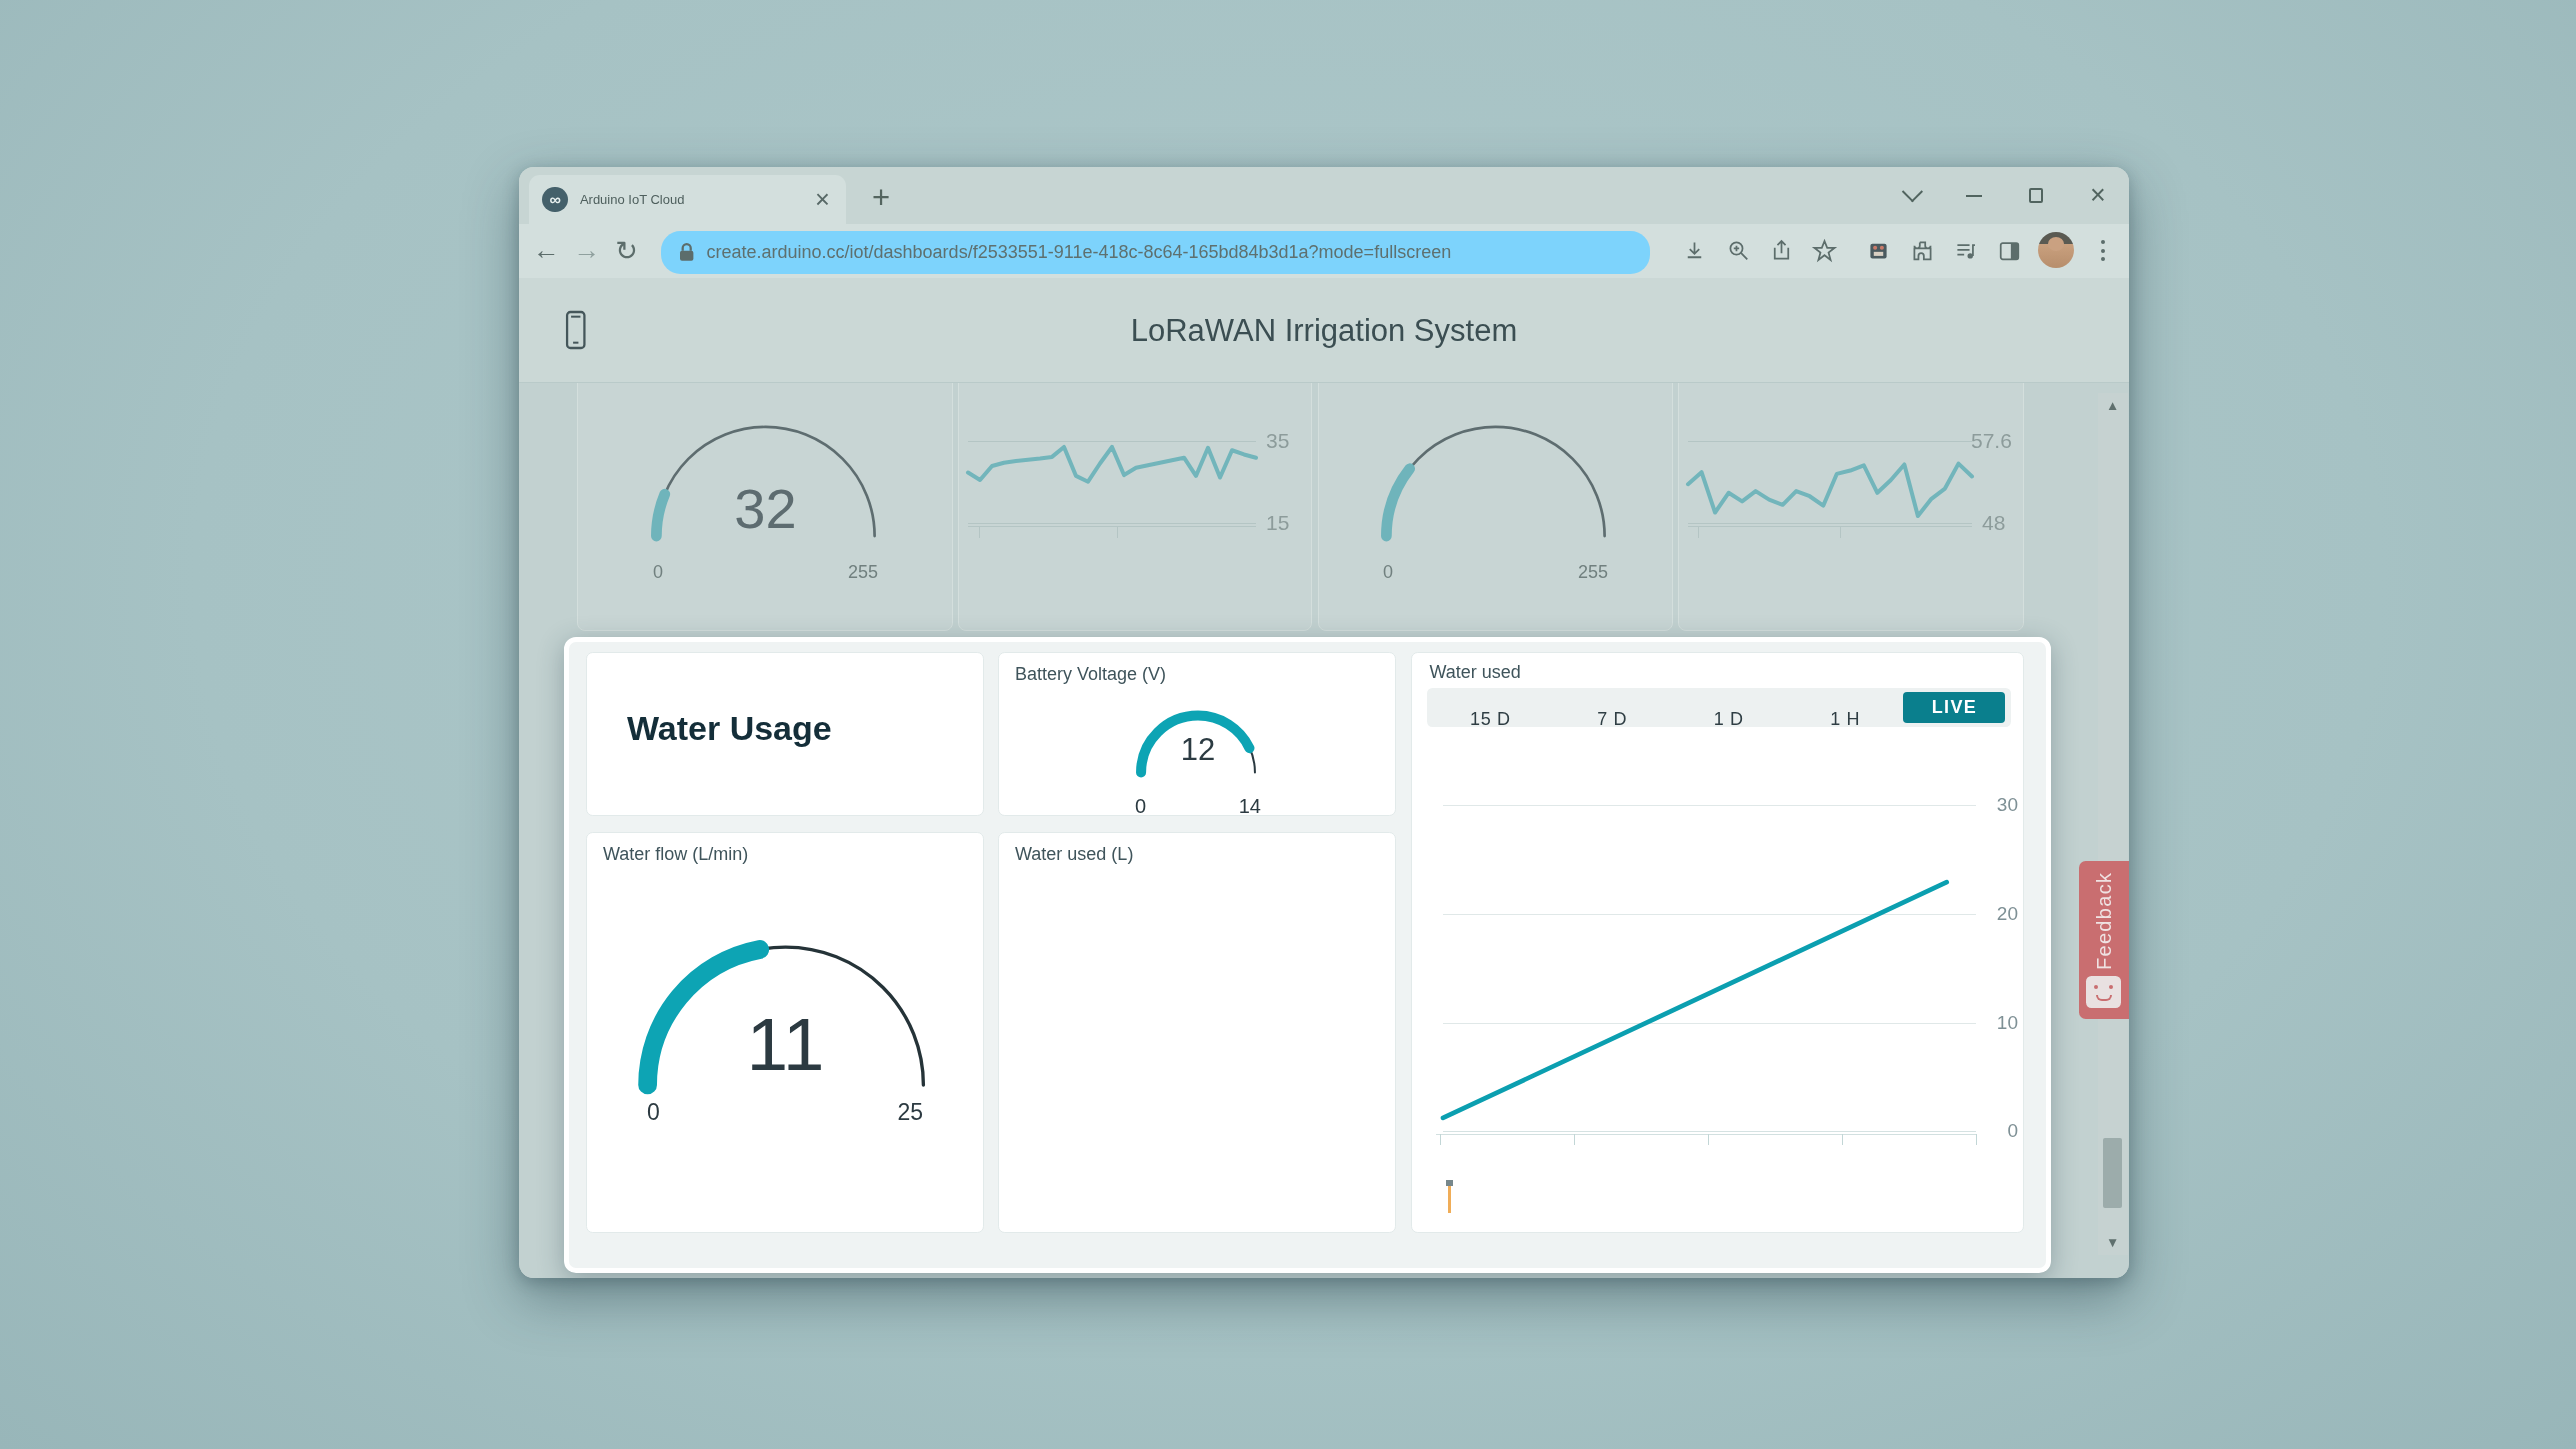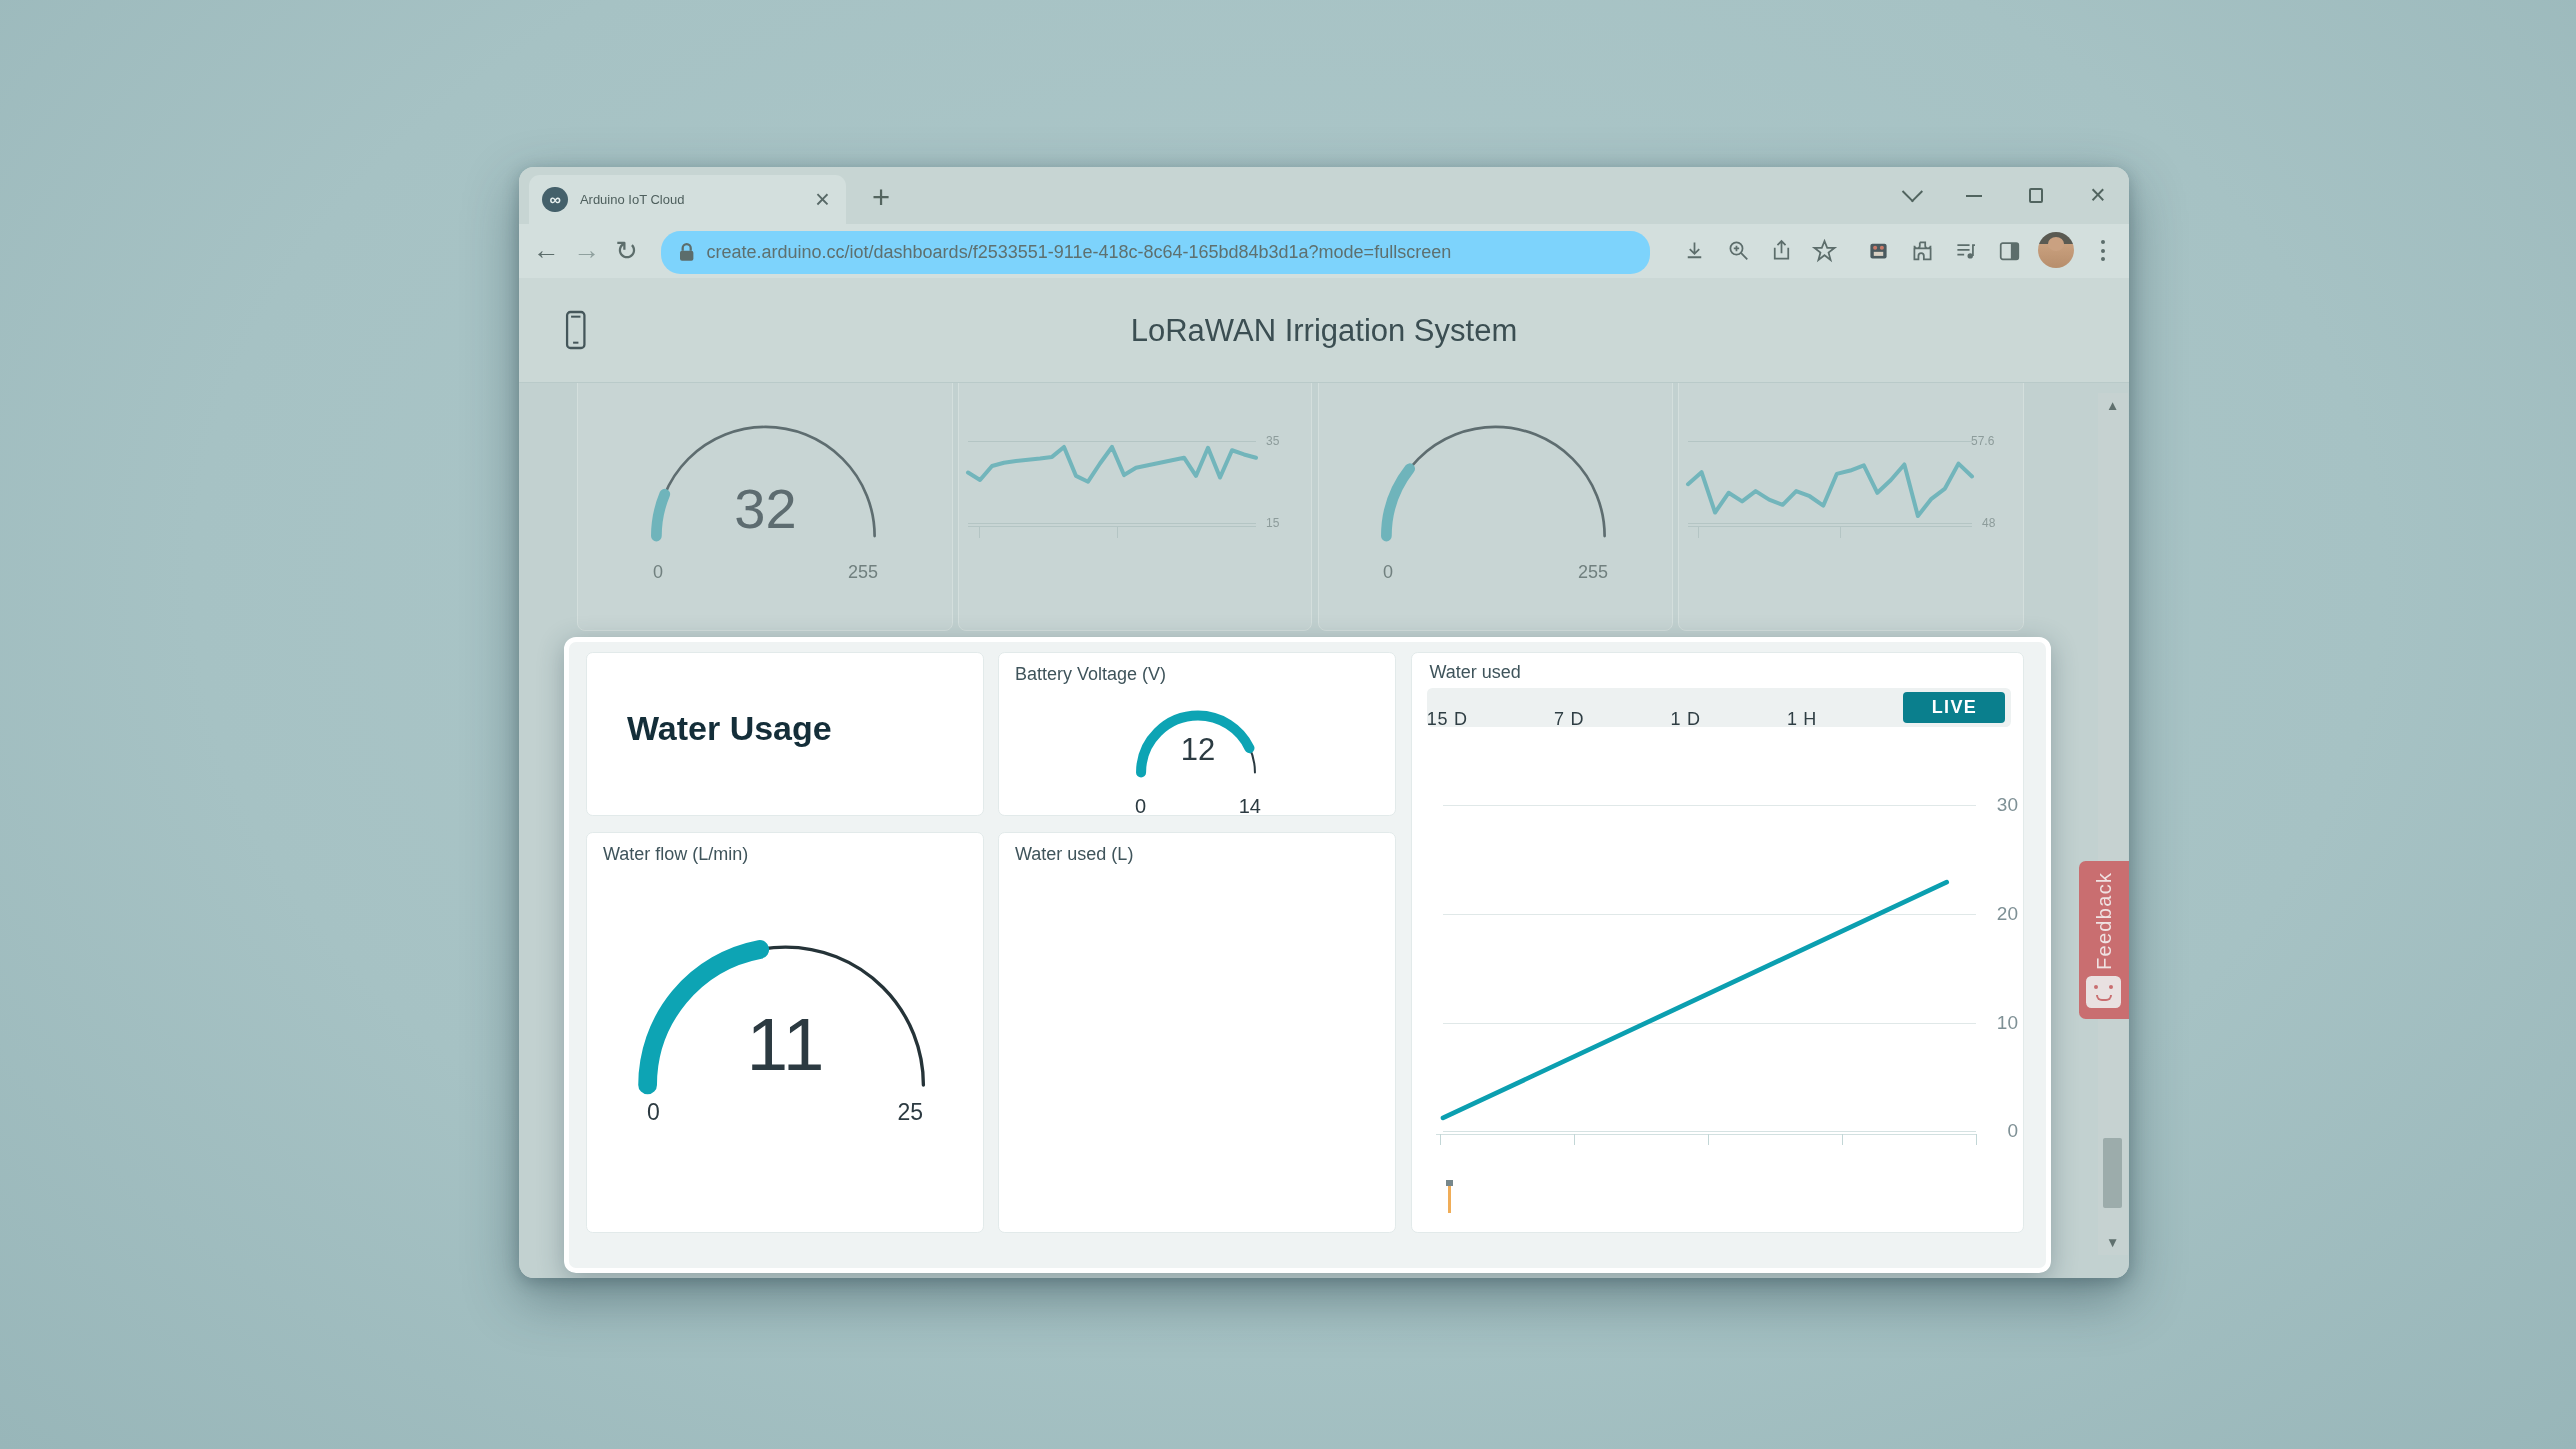--- a/index.html
+++ b/index.html
@@ -62,21 +62,21 @@
 
   .gauge-box { position:absolute; }
   .gauge-value { position:absolute; left:0; width:100%; text-align:center; color:#5d6c70; }
   .gauge-labels { position:absolute; display:flex; justify-content:space-between; color:#71807f; }
   .g-top .gauge-value { top:64px; height:62px; line-height:62px; font-size:56px; }
   .g-top .gauge-labels { left:8px; width:225px; top:148px; font-size:18px; }
 
   .gridline { position:absolute; height:1.3px; background:#b4c5c4; }
   .axisline { position:absolute; height:1.3px; background:#b4c5c4; }
   .tick { position:absolute; width:1.3px; height:10.7px; background:#b4c5c4; }
-  .ylabel-dim { position:absolute; font-size:12px; color:#8d9c9b; transform:translateY(-52%); }
+  .ylabel-dim { position:absolute; font-size:21px; color:#8d9c9b; transform:translateY(-52%); }
 
   
   .spotlight { position:absolute; left:45px; top:470px; width:1487px; height:636px; background:#eff3f3;
                border:5.4px solid #ffffff; border-radius:12px; box-shadow:0 6.7px 27px rgba(35,65,76,.33); }
   .pcard { position:absolute; background:#ffffff; border:1.3px solid #e2eaea; border-radius:6.7px; }
   .cA { left:17px;  top:10px;  width:398px; height:164px; }
   .cB { left:429px; top:10px;  width:398px; height:164px; }
   .cC { left:17px;  top:190px; width:398px; height:401px; }
   .cD { left:429px; top:190px; width:398px; height:401px; }
   .cE { left:842px; top:10px; width:613px; height:581px; }
@@ -86,21 +86,21 @@
   .g-batt .gauge-value { top:27px; height:38px; line-height:38px; font-size:31px; color:#2c3b42; }
   .g-batt .gauge-labels { left:4px; width:126px; top:91px; font-size:20px; color:#2c3b42; }
   .g-flow .gauge-value { top:74px; height:78px; line-height:78px; font-size:75px; color:#2c3a41; }
   .g-flow .gauge-labels { left:16px; width:276px; top:168px; font-size:23px; color:#2c3a41; }
 
   .big-number { position:absolute; left:0; top:168px; width:100%; height:94px; line-height:94px;
                 text-align:center; font-size:82px; color:#2b3940; }
 
   .rangebar { position:absolute; left:14.8px; top:35px; width:584px; height:39px; background:#edf1f1;
               border-radius:5.4px; display:flex; align-items:center; }
-  .range-opt { flex:1 1 auto; text-align:left; font-size:18px; color:#2f3e44; letter-spacing:0.7px;margin-top:24px; }
+  .range-opt { flex:1 1 auto; text-align:center; font-size:18px; color:#2f3e44; letter-spacing:0.7px;margin-top:24px; }
   .live-btn { flex:0 0 auto; width:102px; height:31px; margin-right:5.4px; background:#0a7f8d; border-radius:4px;
               color:#ffffff; font-size:18px; font-weight:bold; letter-spacing:1.3px; display:flex;
               align-items:center; justify-content:center; }
 
   .e-grid { position:absolute; left:31px; width:533px; height:1.3px; background:#e0e8e8; }
   .e-ylabel { position:absolute; left:572px; width:34px; text-align:right; font-size:19px; color:#7e9095;
               transform:translateY(-52%); }
   .e-axis { position:absolute; left:24px; top:481px; width:540px; height:1.3px; background:#d2e0e0; }
   .e-tick { position:absolute; top:481px; width:1.3px; height:10.7px; background:#c2d6d6; }
   .orange-mark { position:absolute; left:36px; top:533px; width:3.4px; height:27px; background:#f0ad58; }

